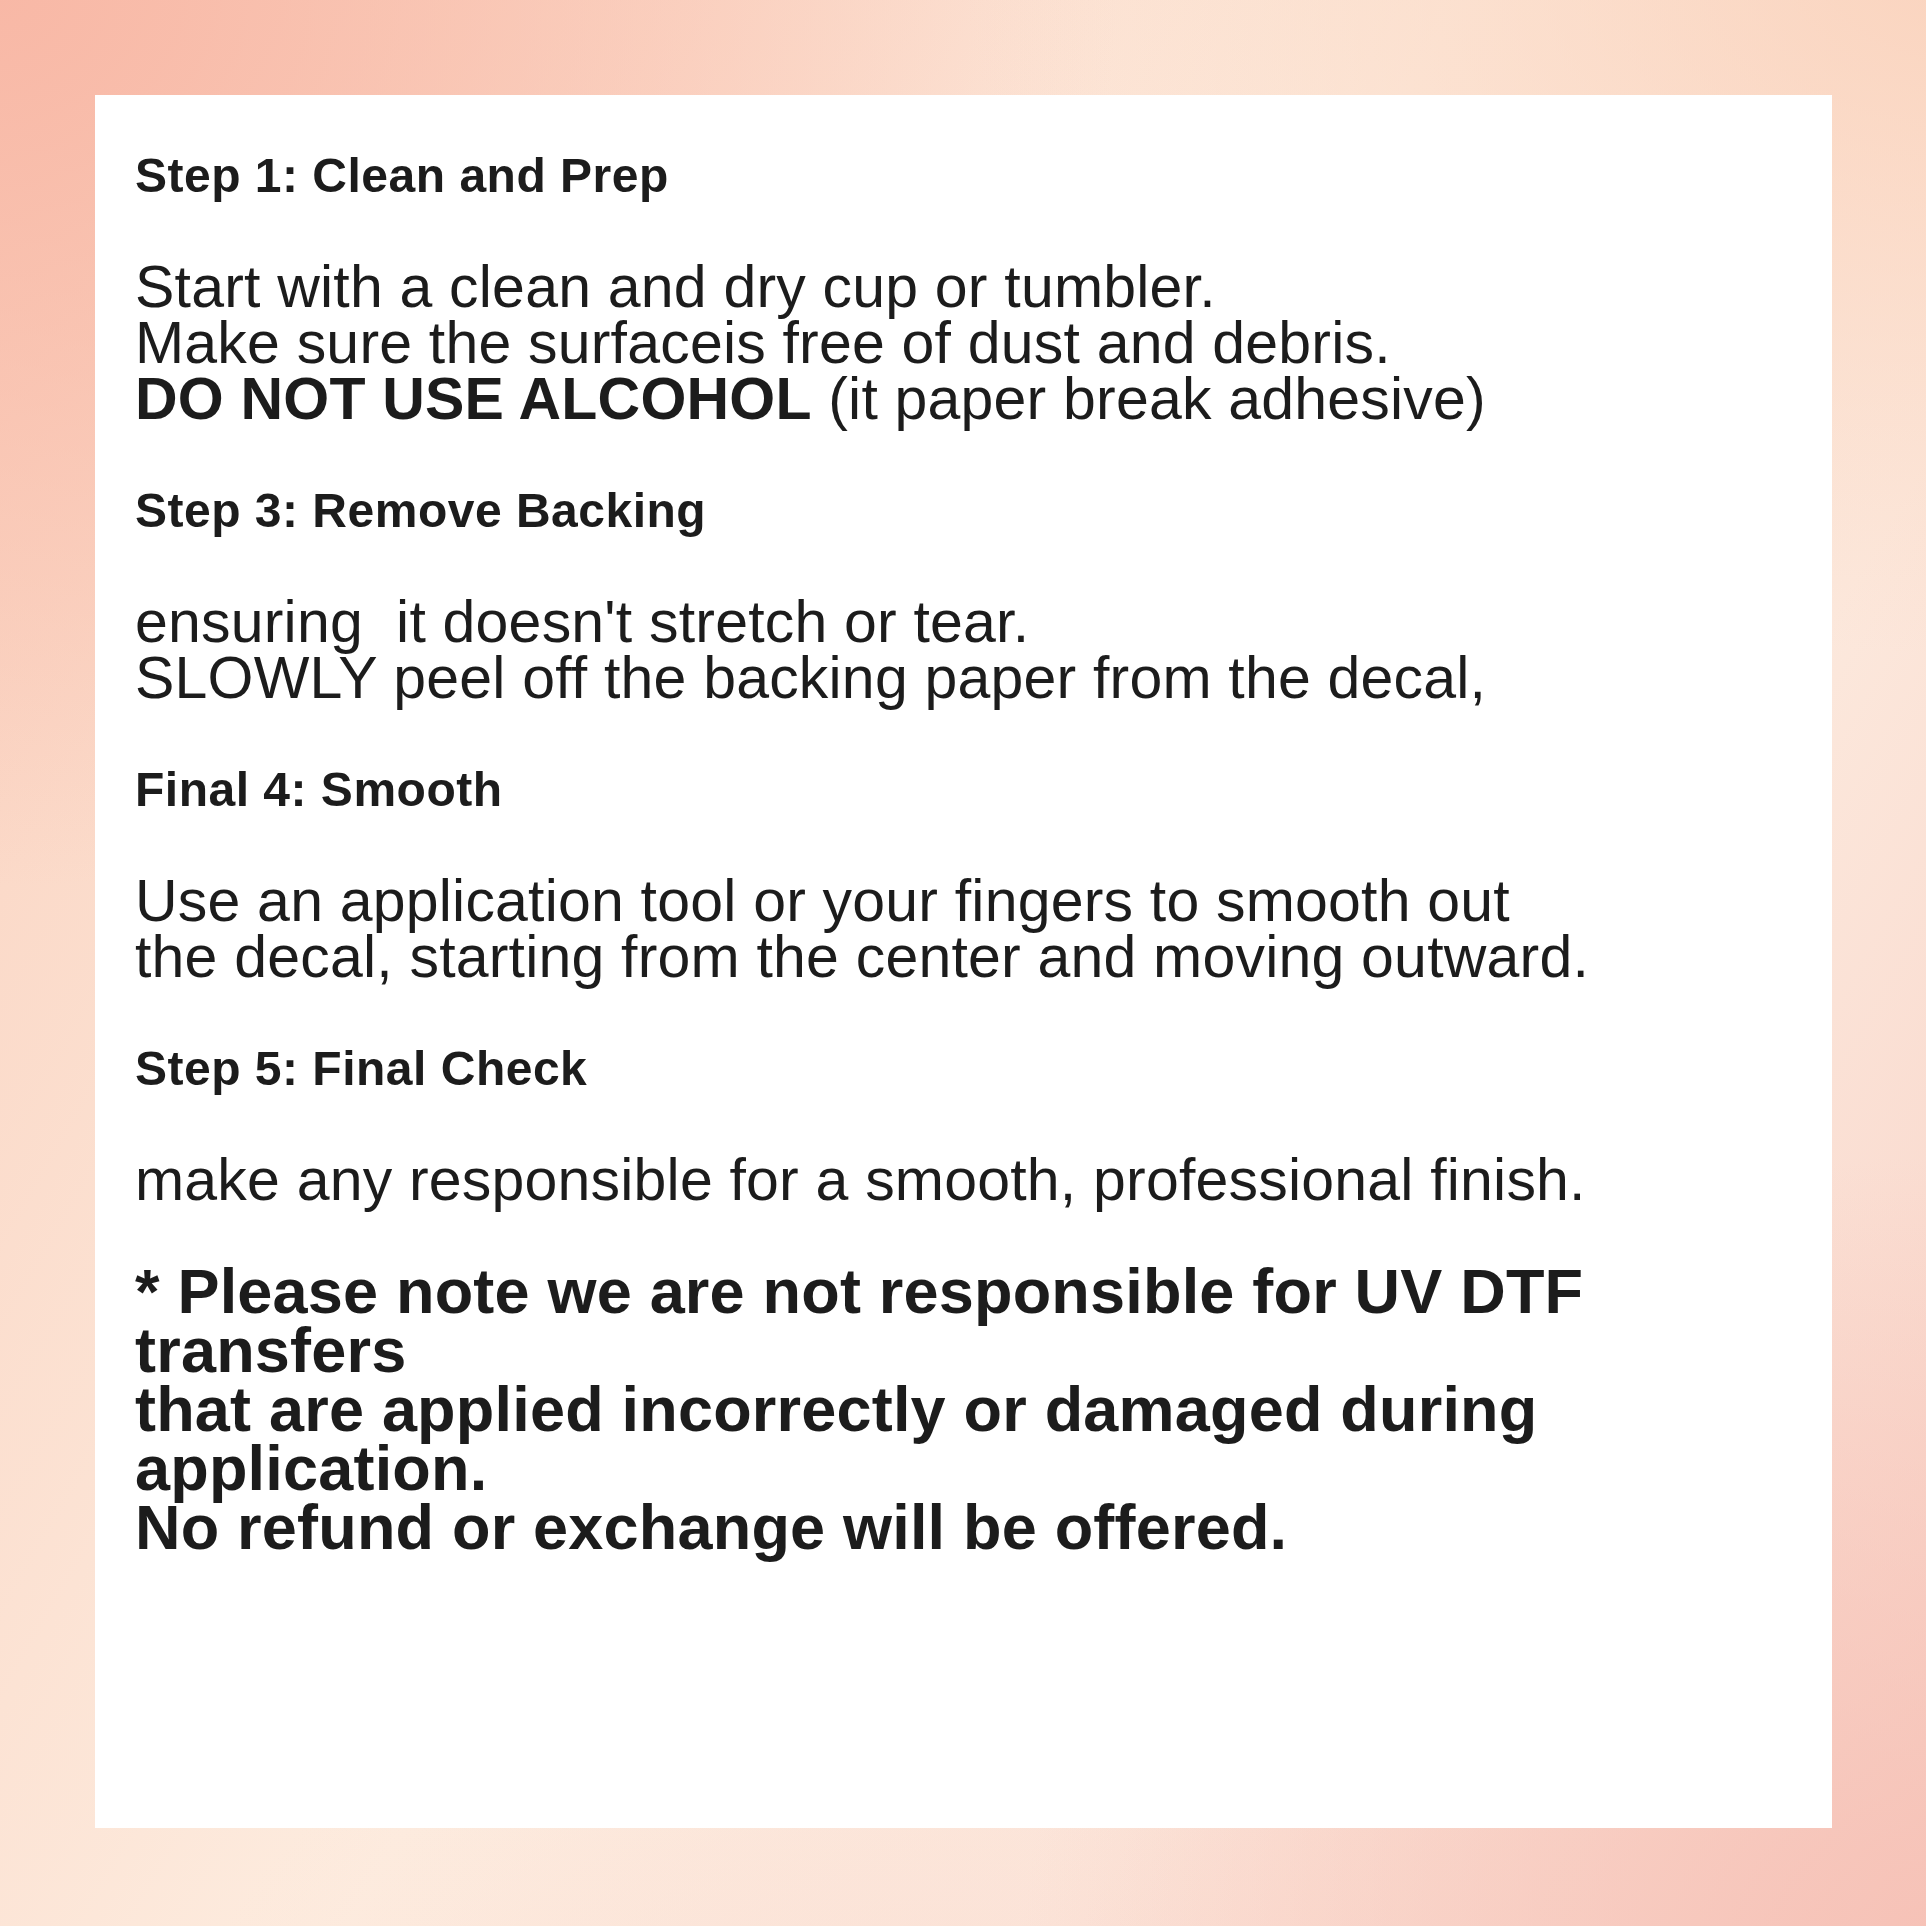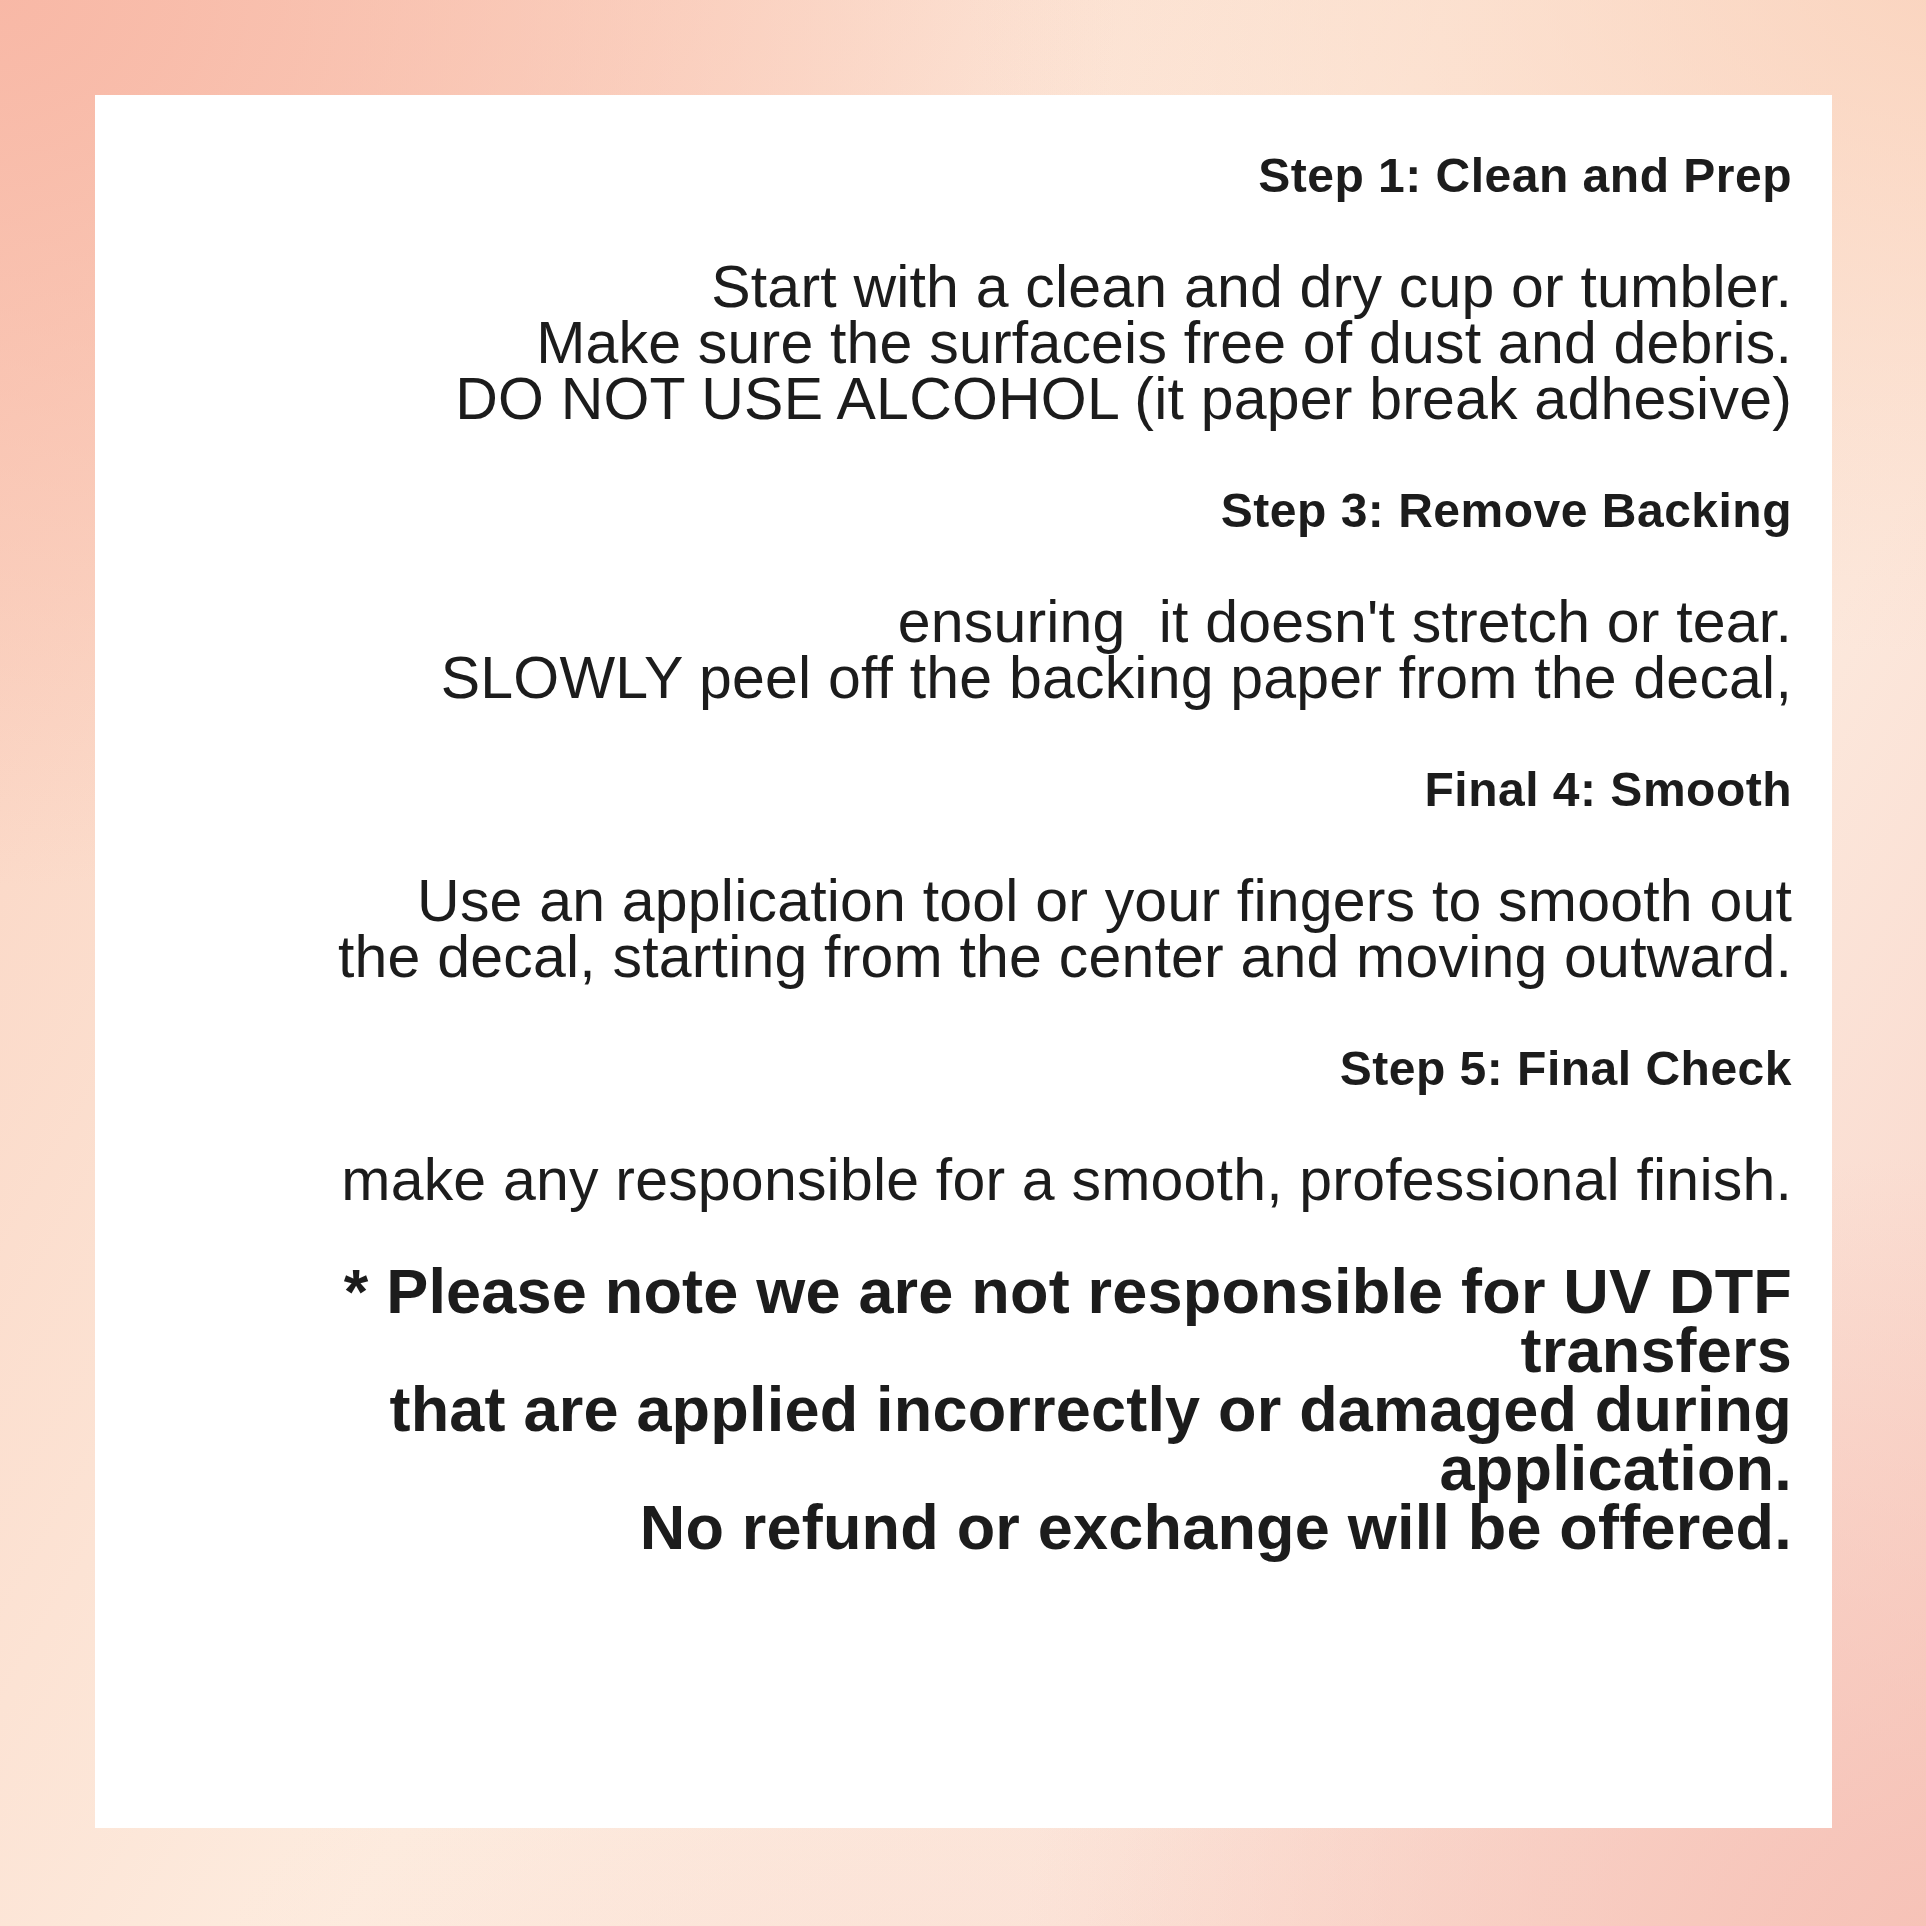--- a/index.html
+++ b/index.html
@@ -24,41 +24,41 @@
   }
   .card {
     position: absolute;
     left: 95px;
     top: 95px;
     right: 95px;
     bottom: 99px;
     background: #ffffff;
     box-sizing: border-box;
     padding: 51px 40px 20px 40px;
-    text-align: right;
+    text-align: left;
     color: #1c1c1c;
   }
   .step-heading {
     font-size: 48px;
     font-weight: 700;
     line-height: 59px;
     margin: 0 0 54px 0;
     letter-spacing: 0.5px;
   }
   .step-body {
     margin: 0 0 54px 0;
   }
   .line {
     font-size: 59px;
     line-height: 56px;
     white-space: pre-wrap;
     letter-spacing: 0.2px;
   }
   .line strong {
-    font-weight: 400;
+    font-weight: 700;
   }
   .disclaimer .line {
     font-weight: 700;
     font-size: 63px;
     line-height: 59px;
   }
 </style>
 </head>
 <body>
 

